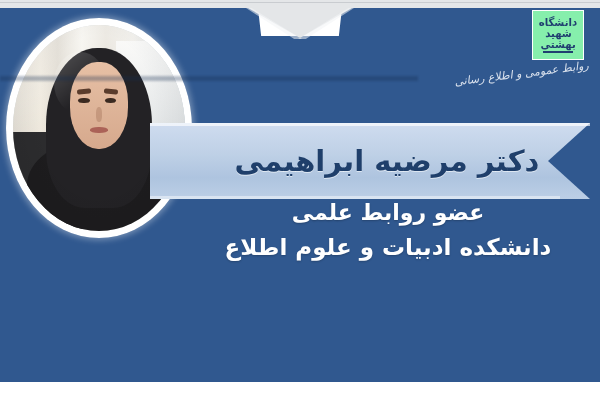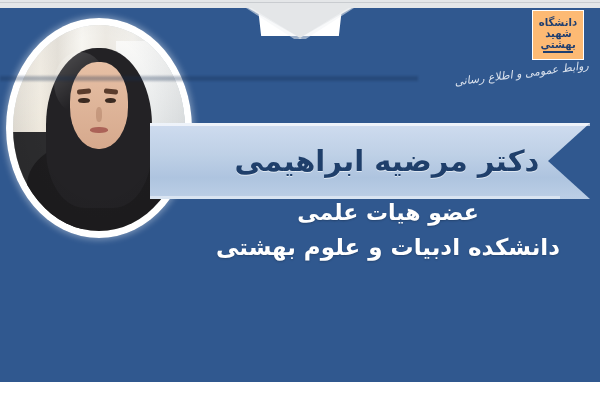--- a/index.html
+++ b/index.html
@@ -316,21 +316,21 @@
     top: 8px;
     width: 88px;
     height: 84px;
   }
   .logo-mark {
     position: absolute;
     right: 6px;
     top: 2px;
     width: 52px;
     height: 50px;
-    background: #fdba74;
+    background: #86efac;
     border: 1px solid #ffffff;
     box-sizing: border-box;
     display: flex;
     flex-direction: column;
     align-items: center;
     justify-content: center;
     gap: 0px;
     overflow: hidden;
   }
   .logo-mark-line {
@@ -414,22 +414,22 @@
   <div class="ribbon">
     <div class="ribbon-face"></div>
     <div class="ribbon-tail"></div>
     <div class="ribbon-edge-top"></div>
     <div class="ribbon-edge-bot"></div>
     <div class="ribbon-text">دکتر مرضیه ابراهیمی</div>
   </div>
   <div class="ribbon-shadow"></div>
 
   <div class="subtitle">
-    <div class="subtitle-line">عضو هیات علمی</div>
-    <div class="subtitle-line lg">دانشکده ادبیات و علوم بهشتی</div>
+    <div class="subtitle-line">عضو روابط علمی</div>
+    <div class="subtitle-line lg">دانشکده ادبیات و علوم اطلاع</div>
   </div>
 
   <div class="logo">
     <div class="logo-mark">
       <div class="logo-mark-line">دانشگاه</div>
       <div class="logo-mark-line">شهید</div>
       <div class="logo-mark-line">بهشتی</div>
       <div class="logo-mark-rule"></div>
     </div>
     <div class="logo-script">روابط عمومی و اطلاع رسانی</div>

